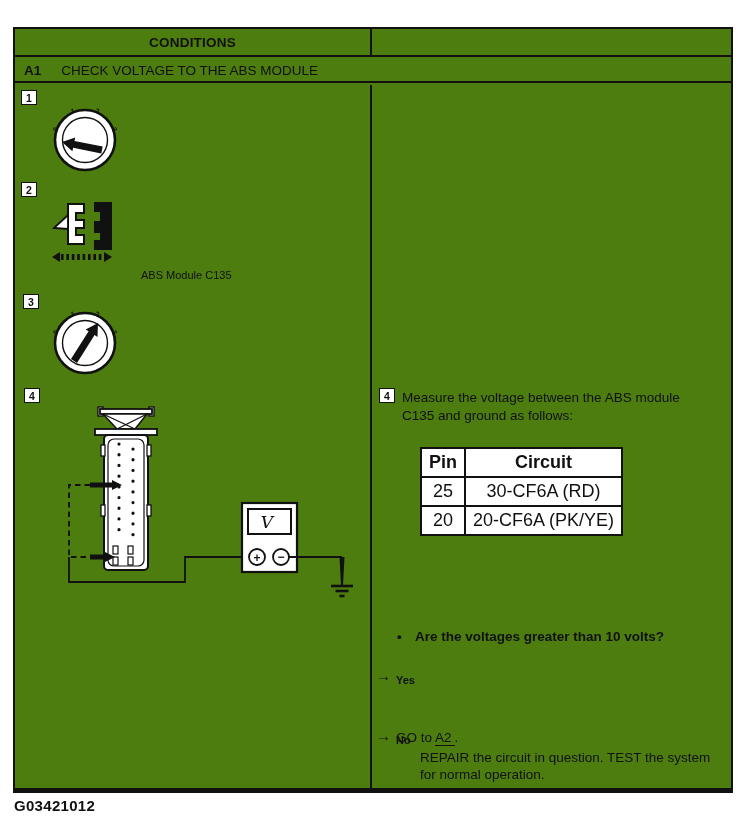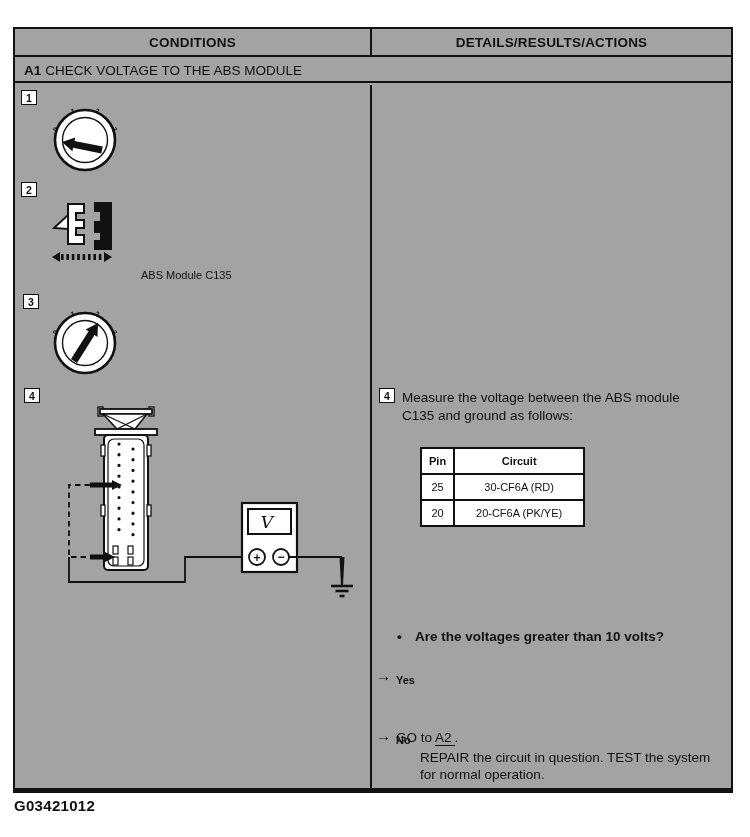--- a/index.html
+++ b/index.html
@@ -6,51 +6,51 @@
   html,body { background:#ffffff; }
   body {
     width:750px; height:837px;
     font-family:"Liberation Sans", sans-serif;
     color:#111;
   }
   .page { position:relative; width:750px; height:837px; background:#fff; overflow:hidden; }
 
   .doc-table {
     position:absolute; left:13px; top:27px; width:720px; height:766px;
-    border:2px solid #111; border-bottom-width:5px; background:#a3a3a3;
+    border:2px solid #111; border-bottom-width:5px; background:#4d7c0f;
   }
   .header-row { position:absolute; top:0; left:0; right:0; height:28px; border-bottom:2px solid #111; display:flex; }
   .hcell { display:flex; align-items:center; justify-content:center; font-weight:bold; font-size:13.5px; letter-spacing:.2px; }
   .hcell.left { width:357px; border-right:2px solid #111; }
   .hcell.right { flex:1; }
 
   .test-row {
     position:absolute; top:30px; left:0; right:0; height:24px;
     border-bottom:2px solid #111; display:flex; align-items:center;
     padding-left:9px; font-size:13.5px;
   }
-  .test-id { font-weight:bold; margin-right:4px; }
+  .test-id { font-weight:bold; margin-right:20px; }
 
   .body-row { position:absolute; top:56px; left:0; right:0; bottom:0; }
   .col-left { position:absolute; left:0; top:0; bottom:0; width:357px; border-right:2px solid #111; }
   .col-right { position:absolute; left:357px; right:0; top:0; bottom:0; }
 
   .abs { position:absolute; }
 
   .step-box {
     position:absolute; width:16px; height:15px; border:1.5px solid #111;
     font-size:10.5px; font-weight:bold; line-height:12px;
     display:flex; align-items:center; justify-content:center; background:#fff;
   }
 
   .caption { font-size:11px; white-space:nowrap; }
 
   .instruction { font-size:13.5px; line-height:17.5px; width:305px; }
 
-  table.pin-table { border-collapse:collapse; font-size:11px; background:#fff; }
+  table.pin-table { border-collapse:collapse; font-size:18px; background:#fff; }
   table.pin-table th, table.pin-table td {
     border:2px solid #111; text-align:center; padding:3px 7px; height:26px;
   }
   table.pin-table th { font-weight:bold; }
   table.pin-table td.pin-col { min-width:20px; }
   table.pin-table td.circuit-col { min-width:130px;border-radius:10px; }
 
   .question-row { display:flex; font-weight:bold; font-size:13.5px; }
   .question-row .bullet { width:18px; }
 
@@ -67,21 +67,20 @@
 </style>
 </head>
 <body>
 
 <div class="page">
 
   <div class="doc-table">
 
     <div class="header-row">
       <div class="hcell left">CONDITIONS</div>
-      <div class="hcell right">DETAILS/RESULTS/ACTIONS</div>
     </div>
 
     <div class="test-row">
       <span class="test-id">A1</span>
       <span class="test-title">CHECK VOLTAGE TO THE ABS MODULE</span>
     </div>
 
     <div class="body-row">
 
       <div class="col-left">

